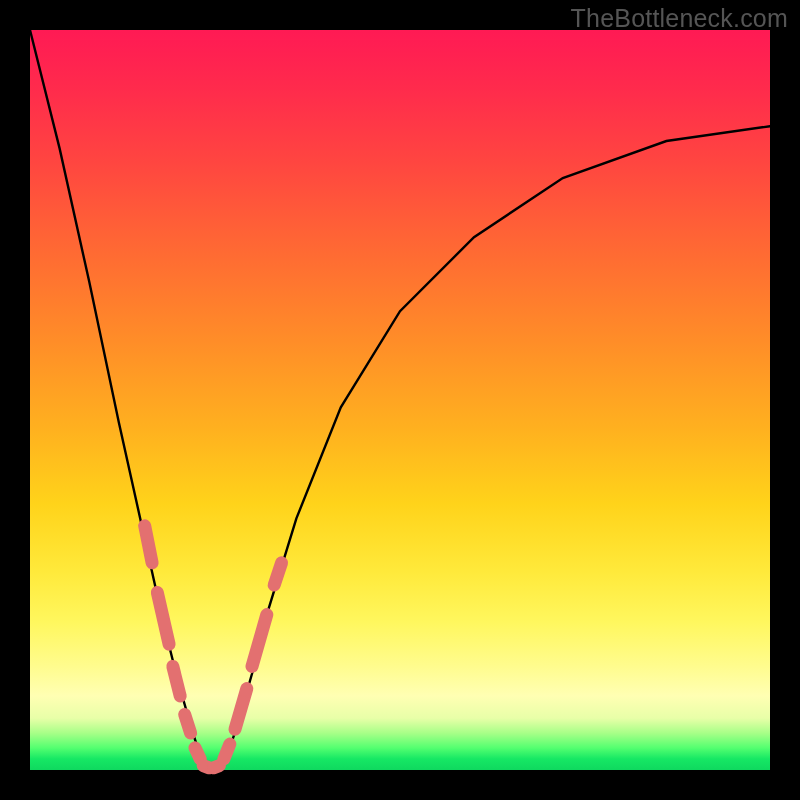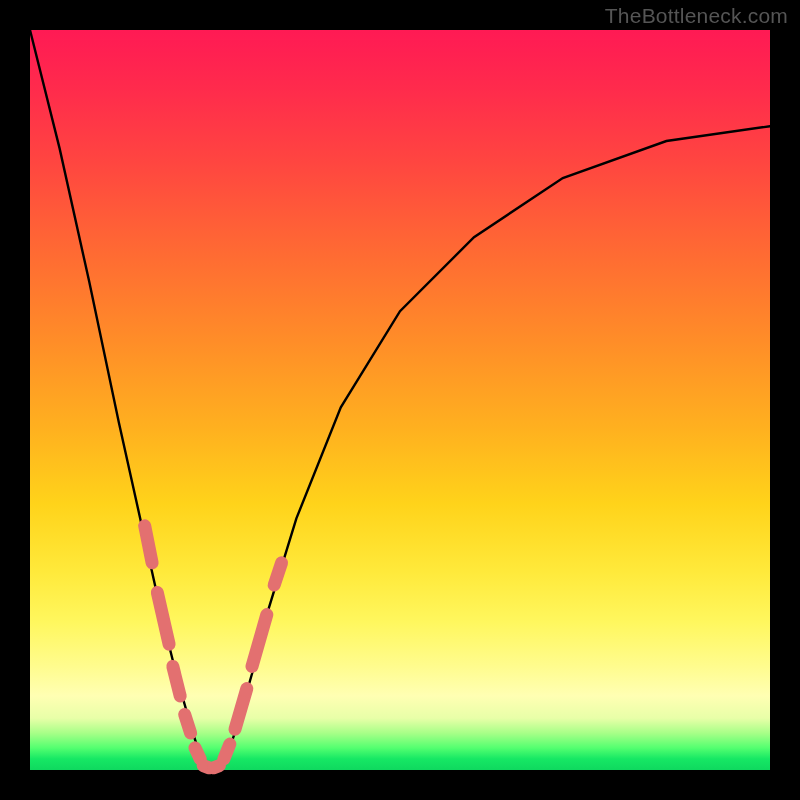--- a/index.html
+++ b/index.html
@@ -42,21 +42,21 @@
       #54ff70 97%,
       #16e864 98.5%,
       #0fd85f 100%
     );
   }
   .watermark {
     position: absolute;
     top: 4px;
     right: 12px;
     color: #555;
-    font-size: 21px;
+    font-size: 25px;
     font-weight: 400;
     letter-spacing: 0.2px;
     user-select: none;
   }
   svg.curves {
     position: absolute;
     left: 0;
     top: 0;
     width: 740px;
     height: 740px;

